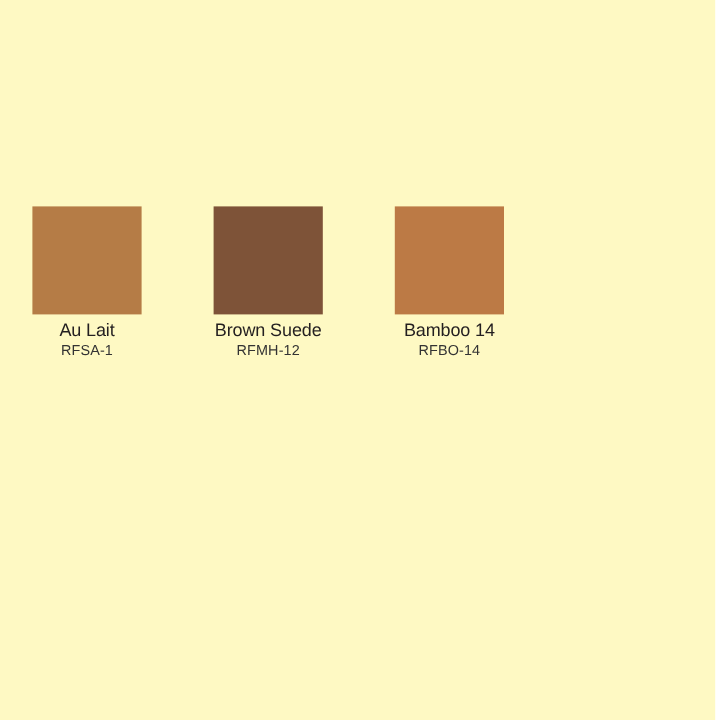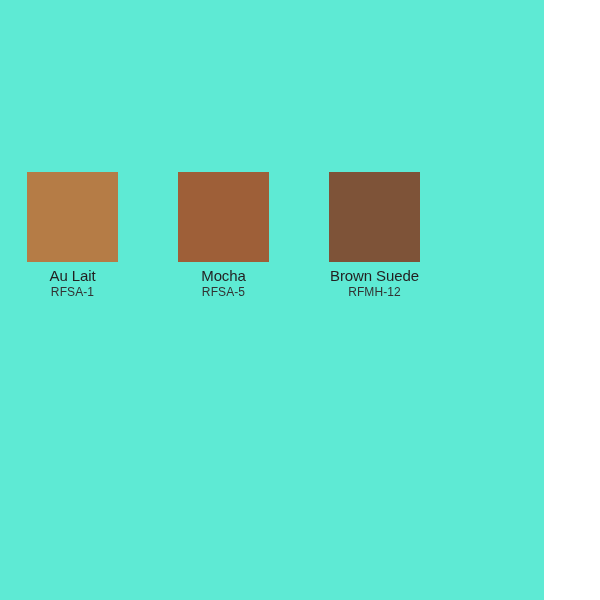--- a/index.html
+++ b/index.html
@@ -9,23 +9,23 @@
   body {
     width: 600px;
     height: 600px;
     background: #ffffff;
     font-family: "Liberation Sans", sans-serif;
     overflow: hidden;
   }
 
   #palette-page {
     position: relative;
-    width: 544px;
+    width: 596px;
     height: 600px;
-    background: #5eead4;
+    background: #fef9c3;
   }
 
   
   #swatch-grid {
     position: absolute;
     left: 27px;
     top: 172px;
     width: 543px;
     display: grid;
     grid-template-columns: repeat(4, 91px);
@@ -71,23 +71,23 @@
 <body>
 
 <div id="palette-page">
   <div id="swatch-grid">
       <div class="swatch-cell">
         <div class="swatch-chip" style="background-color: rgb(181, 124, 70);"></div>
         <div class="swatch-name">Au Lait</div>
         <div class="swatch-code">RFSA-1</div>
       </div>
       <div class="swatch-cell">
-        <div class="swatch-chip" style="background-color: rgb(158, 95, 56);"></div>
-        <div class="swatch-name">Mocha</div>
-        <div class="swatch-code">RFSA-5</div>
-      </div>
-      <div class="swatch-cell">
         <div class="swatch-chip" style="background-color: rgb(126, 83, 56);"></div>
         <div class="swatch-name">Brown Suede</div>
         <div class="swatch-code">RFMH-12</div>
+      </div>
+      <div class="swatch-cell">
+        <div class="swatch-chip" style="background-color: rgb(188, 122, 69);"></div>
+        <div class="swatch-name">Bamboo 14</div>
+        <div class="swatch-code">RFBO-14</div>
       </div>
     </div>
 </div>
 
 </body></html>

